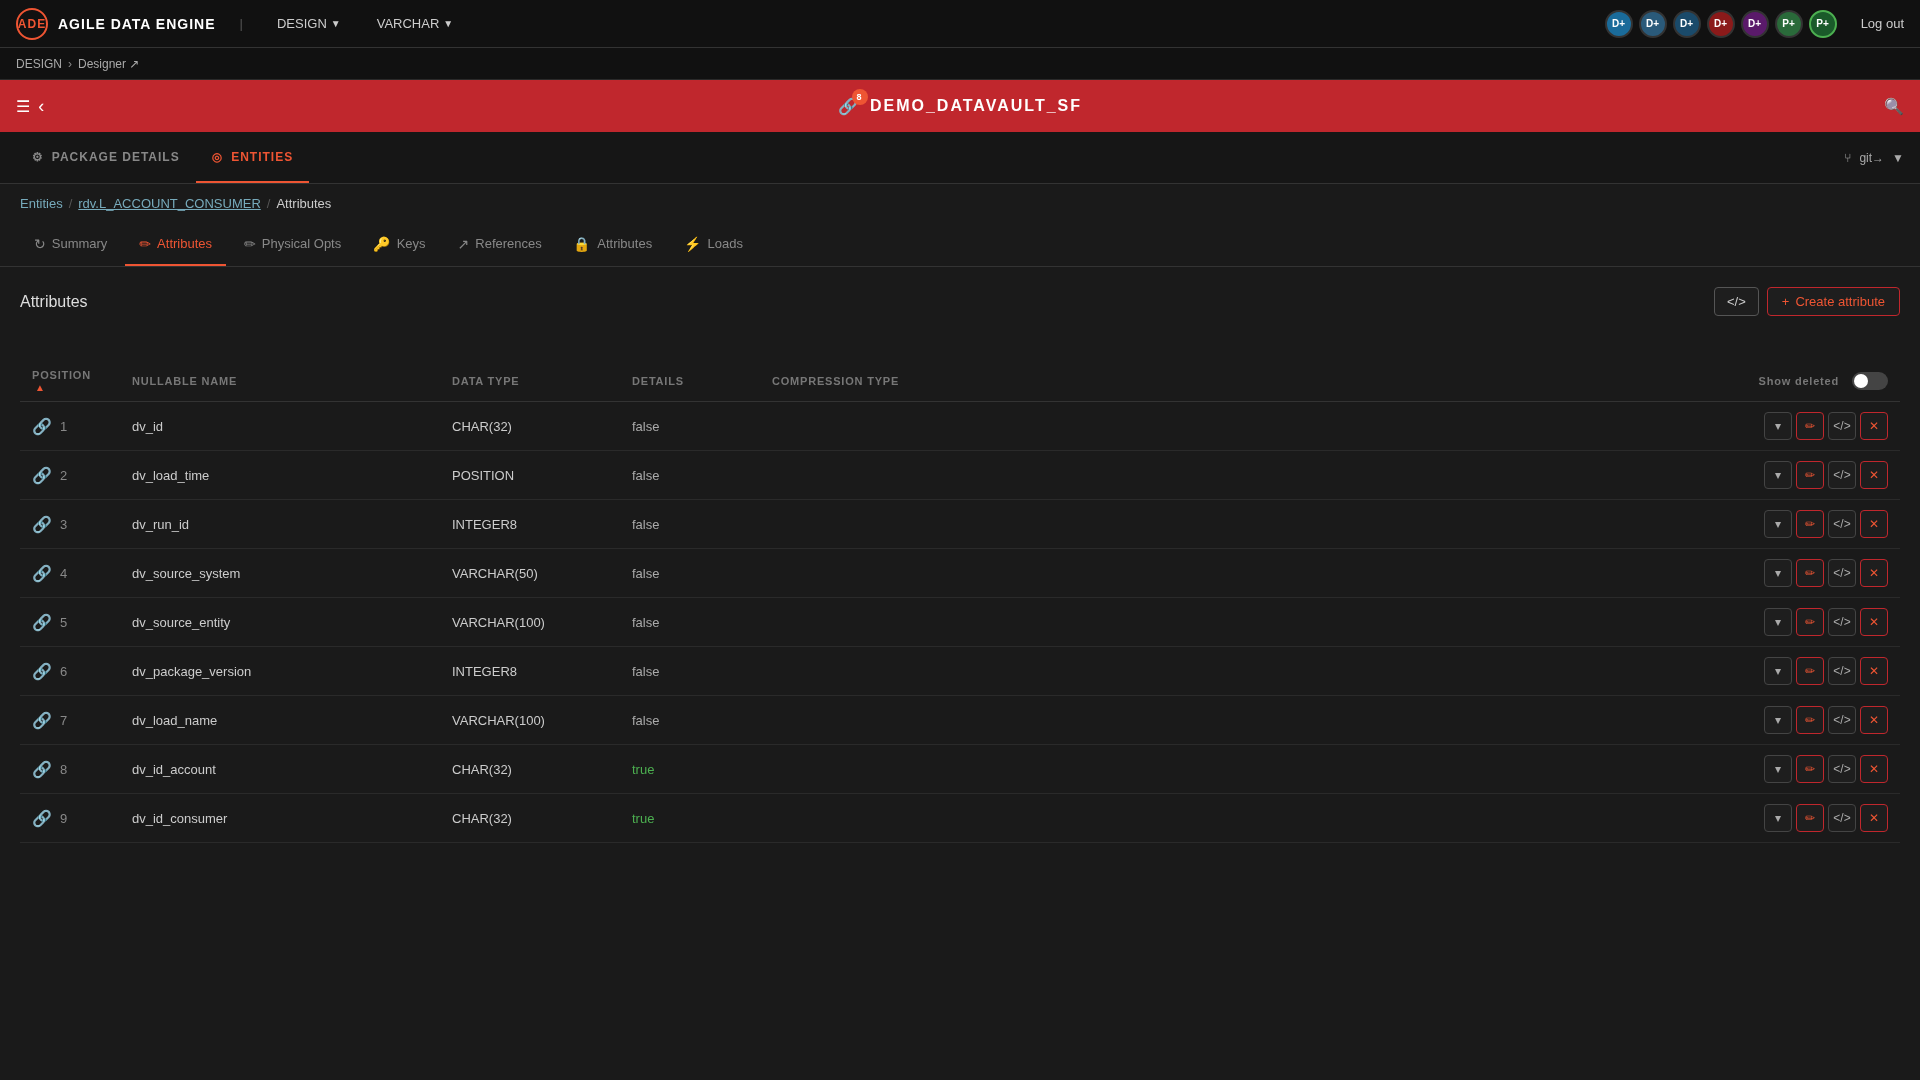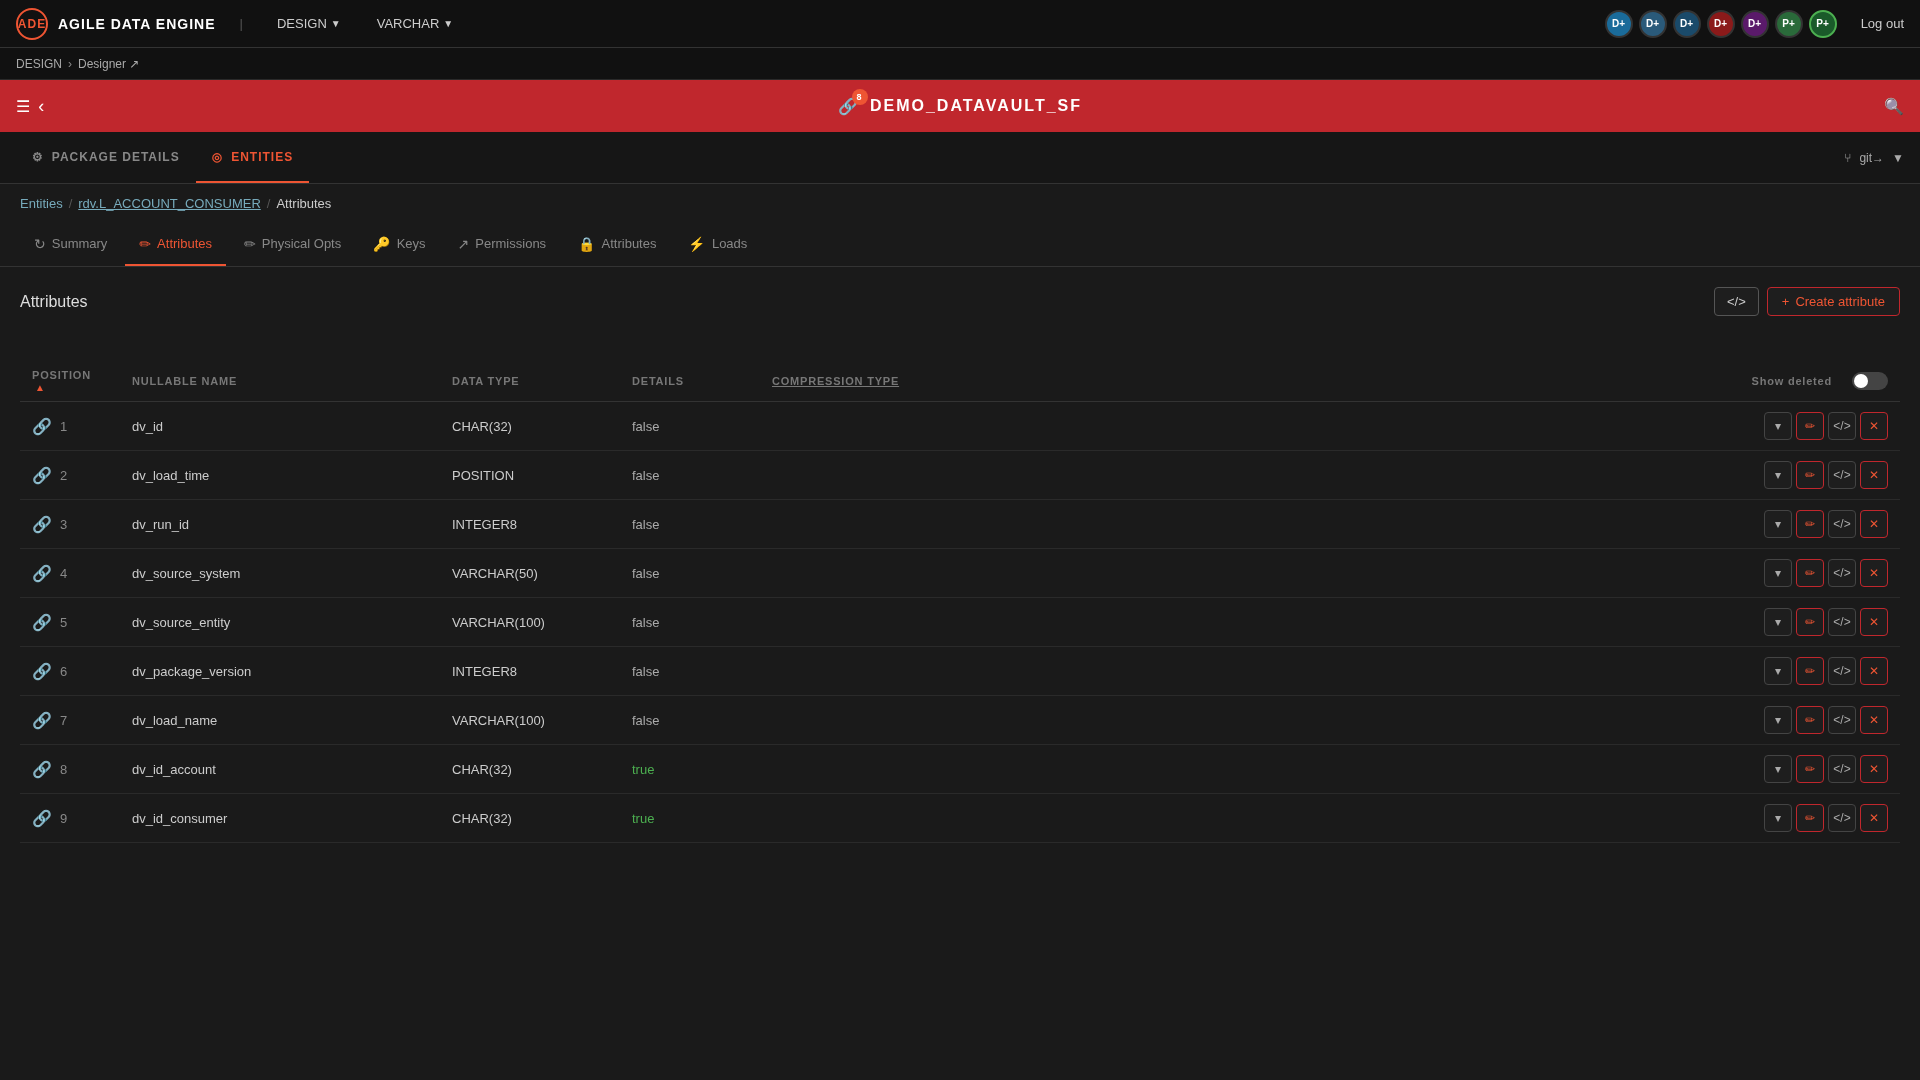--- a/index.html
+++ b/index.html
@@ -132,21 +132,21 @@
     .attr-table { width: 100%; border-collapse: collapse; margin-top: 45px; }
     .attr-table thead tr { border-bottom: 1px solid #333; }
     .attr-table thead th {
       text-align: left; padding: 8px 12px; color: #777;
       font-size: 11px; font-weight: 600; letter-spacing: 0.8px;
     }
     .attr-table thead th.pos-col { width: 100px; }
     .attr-table thead th.name-col { width: 320px; }
     .attr-table thead th.type-col { width: 180px; }
     .attr-table thead th.null-col { width: 140px; }
-    .attr-table thead th.comp-col { width: 200px; text-decoration: underline; }
+    .attr-table thead th.comp-col { width: 200px; }
     .attr-table tbody tr { border-bottom: 1px solid #2a2a2a; }
     .attr-table tbody td { padding: 10px 12px; color: #ccc; font-size: 13px; }
     .row-actions { display: flex; align-items: center; gap: 4px; justify-content: flex-end; }
     .row-btn {
       background: #1e1e1e; border: 1px solid #444; color: #aaa;
       width: 28px; height: 28px; border-radius: 4px; cursor: pointer;
       display: flex; align-items: center; justify-content: center; font-size: 12px;
     }
     .row-btn.edit { color: #e53; border-color: #c0272d; }
     .row-btn.close { color: #e53; border-color: #c0272d; }
@@ -159,21 +159,21 @@
     .toggle-switch::after {
       content: ''; position: absolute; top: 2px; left: 2px;
       width: 14px; height: 14px; background: #fff; border-radius: 50%;
       transition: left 0.2s;
     }
 
     
     .sort-arrow { font-size: 10px; margin-left: 3px; color: #e53; }
 
     
-    .show-deleted-header { display: flex; align-items: center; gap: 20px; justify-content: flex-end; }
+    .show-deleted-header { display: flex; align-items: center; gap: 13px; justify-content: flex-end; }
   </style>
 </head>
 <body>
 
 <nav class="top-nav">
   <div class="logo-area">
     <div class="logo-circle">ADE</div>
     <span>AGILE DATA ENGINE</span>
   </div>
   <span class="nav-divider">|</span>
@@ -256,21 +256,21 @@
   <div class="sub-tab">
     <span class="tab-icon">✏</span>
     <span>Physical Opts</span>
   </div>
   <div class="sub-tab">
     <span class="tab-icon">🔑</span>
     <span>Keys</span>
   </div>
   <div class="sub-tab">
     <span class="tab-icon">↗</span>
-    <span>Permissions</span>
+    <span>References</span>
   </div>
   <div class="sub-tab">
     <span class="tab-icon">🔒</span>
     <span>Attributes</span>
   </div>
   <div class="sub-tab">
     <span class="tab-icon">⚡</span>
     <span>Loads</span>
   </div>
 </div>

